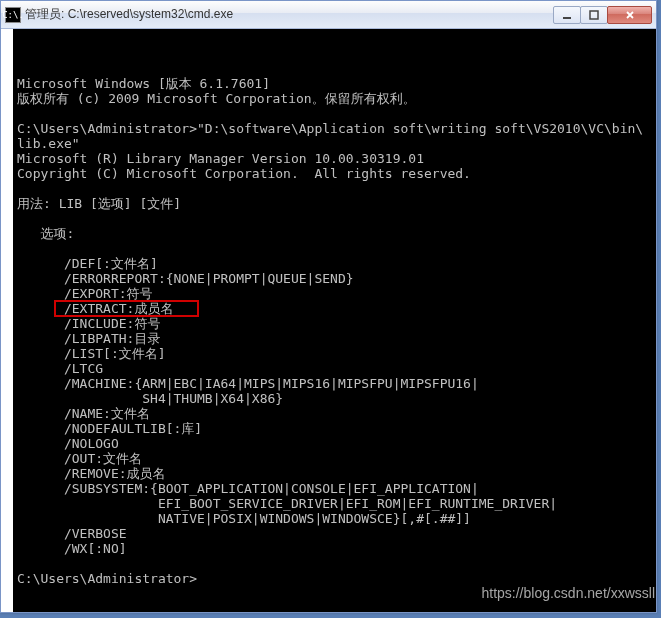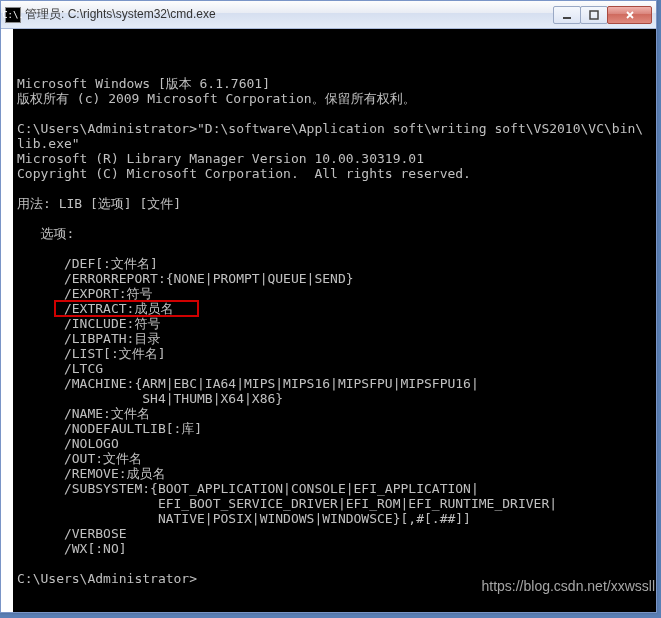--- a/index.html
+++ b/index.html
@@ -90,34 +90,34 @@
     margin-left: 12px;
   }
   .terminal .line { white-space: pre; }
   .highlight-box {
     position: absolute;
     border: 2px solid #d00000;
     pointer-events: none;
   }
   .watermark {
     position: absolute;
-    bottom: 24px;
+    bottom: 17px;
     right: 6px;
     color: rgba(220,220,220,0.75);
     font-family: Arial, sans-serif;
     font-size: 14px;
   }
 </style>
 </head>
 <body>
 
 <div class="window">
   <div class="titlebar">
     <span class="titlebar-icon">C:\.</span>
-    <span class="titlebar-title">管理员: C:\rights\system32\cmd.exe</span>
+    <span class="titlebar-title">管理员: C:\reserved\system32\cmd.exe</span>
     <div class="win-buttons">
       <span class="win-btn">
         <svg width="10" height="10" viewBox="0 0 10 10">
             <rect x="1" y="7" width="8" height="2" fill="#444"></rect>
           </svg>
       </span>
       <span class="win-btn">
         <svg width="10" height="10" viewBox="0 0 10 10">
             <rect x="1" y="1" width="8" height="8" fill="none" stroke="#444" stroke-width="1.5"></rect>
           </svg>

